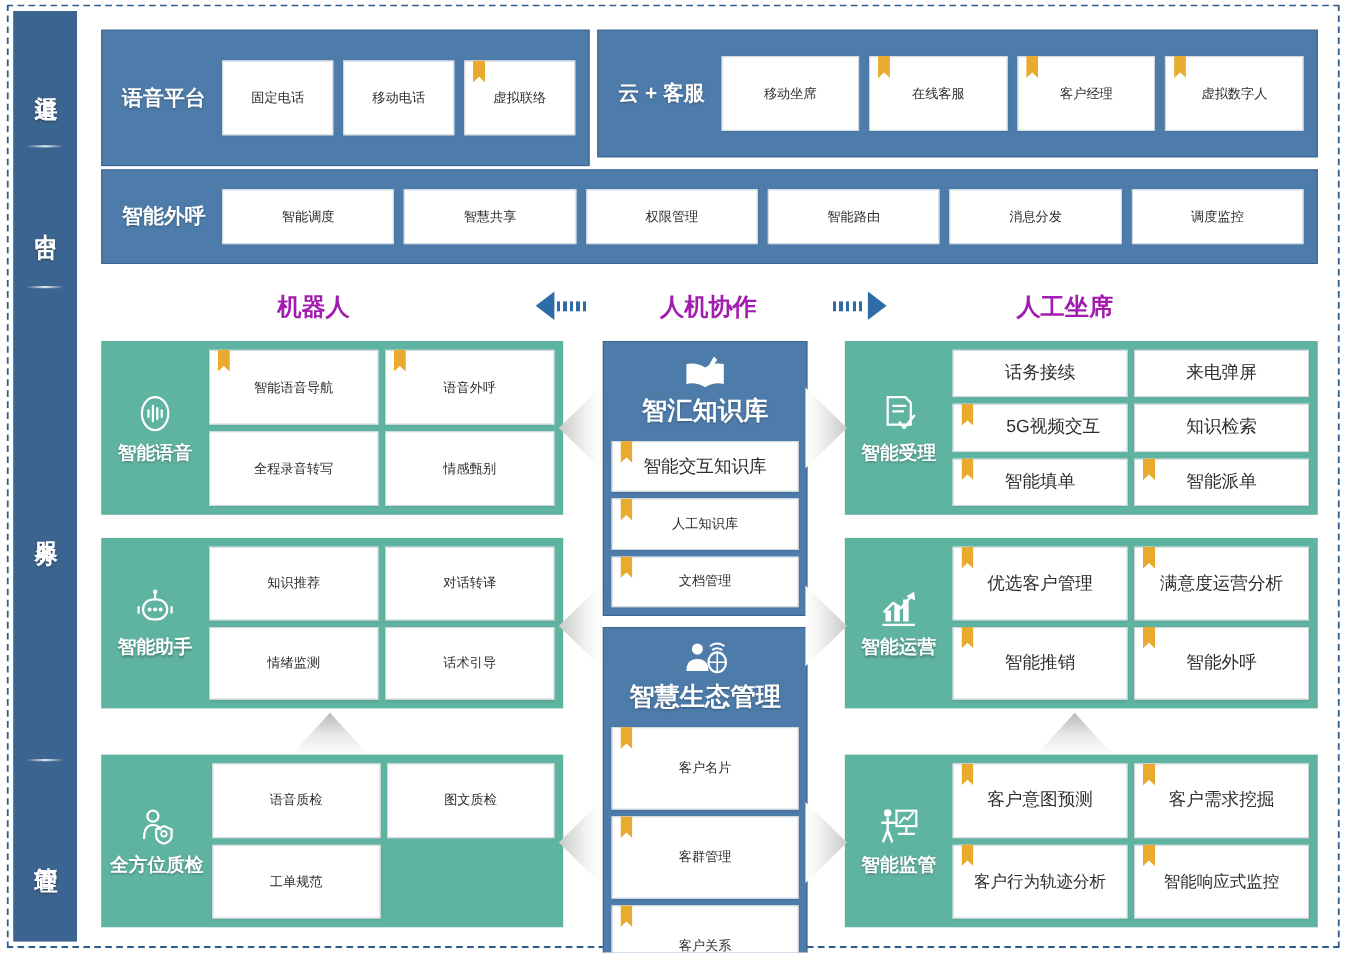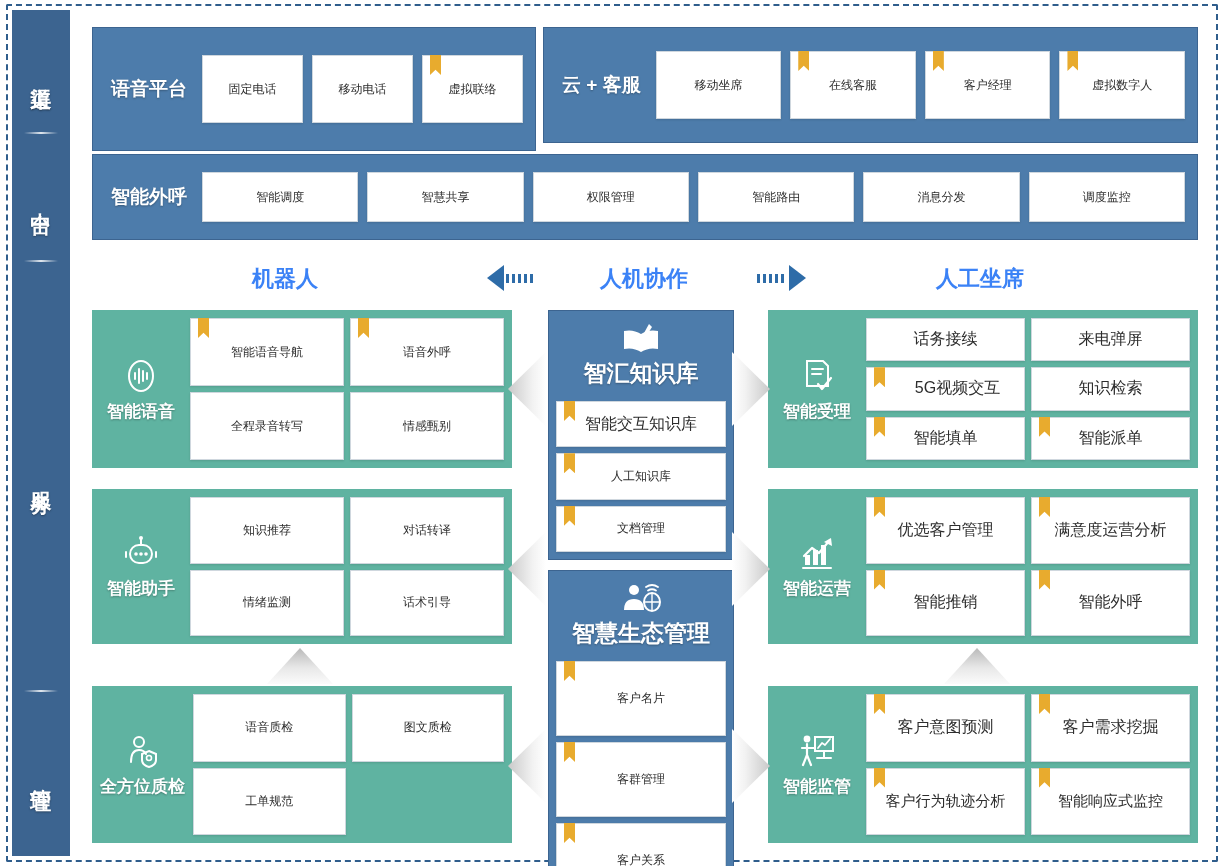--- a/index.html
+++ b/index.html
@@ -98,21 +98,21 @@
     position: absolute;
     left: 7px; top: -1px;
     width: 11px; height: 20px;
     background: #e8ab2e;
     clip-path: polygon(0 0, 100% 0, 100% 100%, 50% 74%, 0 100%);
   }
 
   
   .sec-head {
     position: absolute;
-    color: #3b82f6;
+    color: #a21caf;
     font-size: 22px;
     font-weight: bold;
     white-space: nowrap;
   }
   .arrow-left, .arrow-right {
     position: absolute;
     display: flex;
     align-items: center;
     gap: 2px;
   }
@@ -305,21 +305,21 @@
     <div class="dashtail"></div>
   </div>
 
   <div class="sec-head" style="left:600px; top:264px;">人机协作</div>
 
   <div class="arrow-right" style="left:757px; top:265px;">
     <div class="dashtail"></div>
     <div class="tri-r"></div>
   </div>
 
-  <div class="sec-head" style="left:924px; top:264px;margin-left:12px;">人工坐席</div>
+  <div class="sec-head" style="left:924px; top:264px;">人工坐席</div>
 
   <div class="gblock" style="left:92px; top:310px; width:420px; height:158px;">
     <div class="gside">
       <span class="gicon">
         <svg viewBox="0 0 40 40" width="40" height="40">
             <ellipse cx="20" cy="20" rx="12" ry="15" fill="none" stroke="#fff" stroke-width="2"></ellipse>
             <g stroke="#fff" stroke-width="2" stroke-linecap="round">
               <line x1="14" y1="17" x2="14" y2="23"></line>
               <line x1="18" y1="13" x2="18" y2="27"></line>
               <line x1="22" y1="15" x2="22" y2="25"></line>

